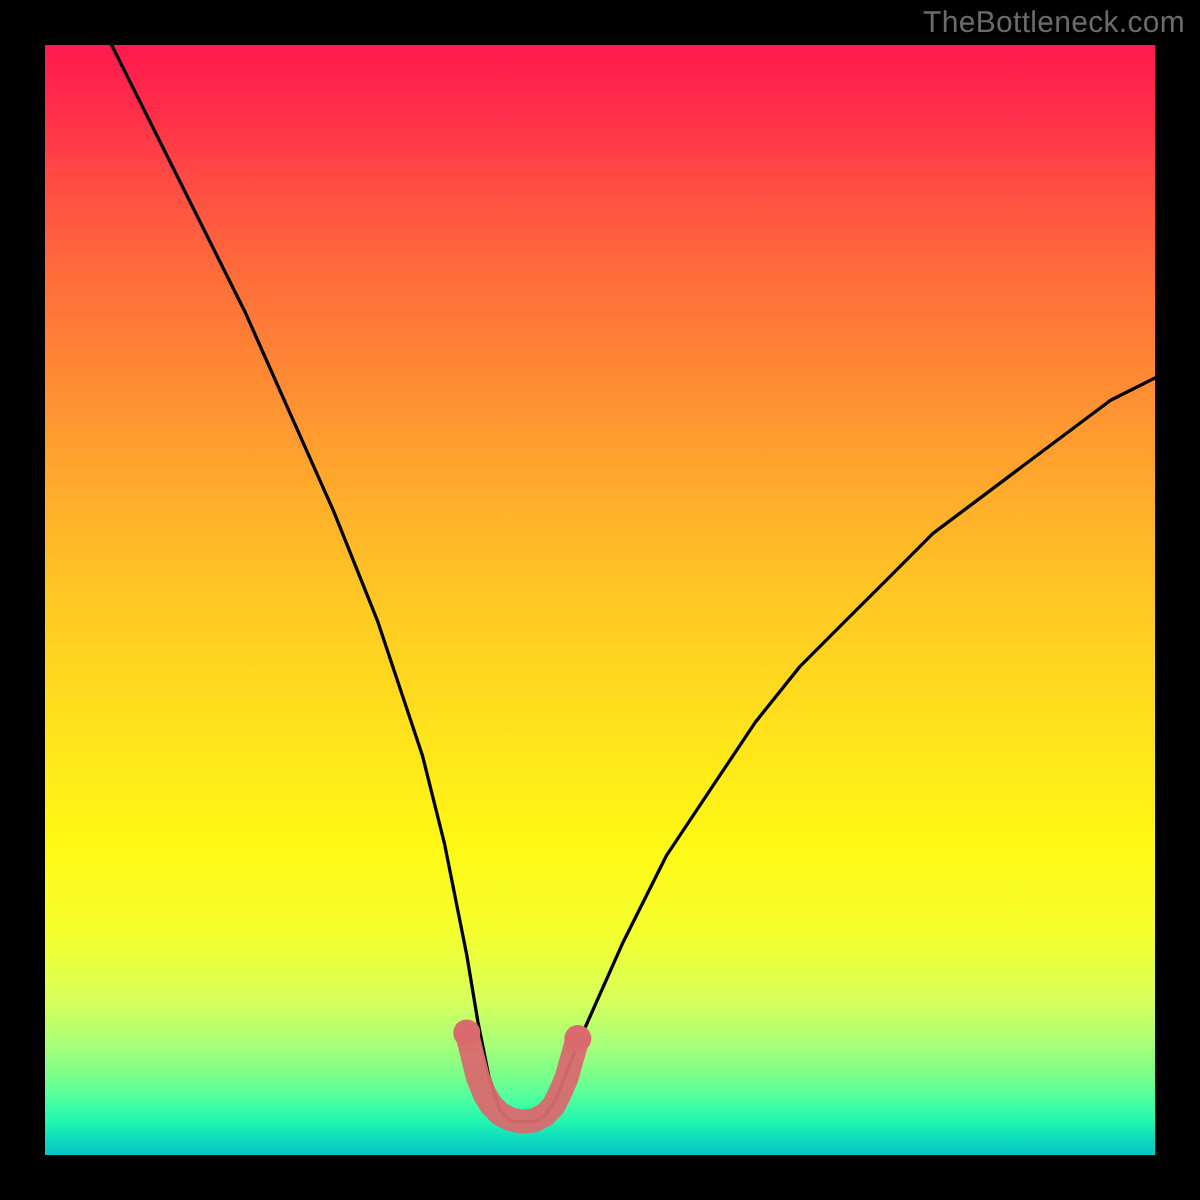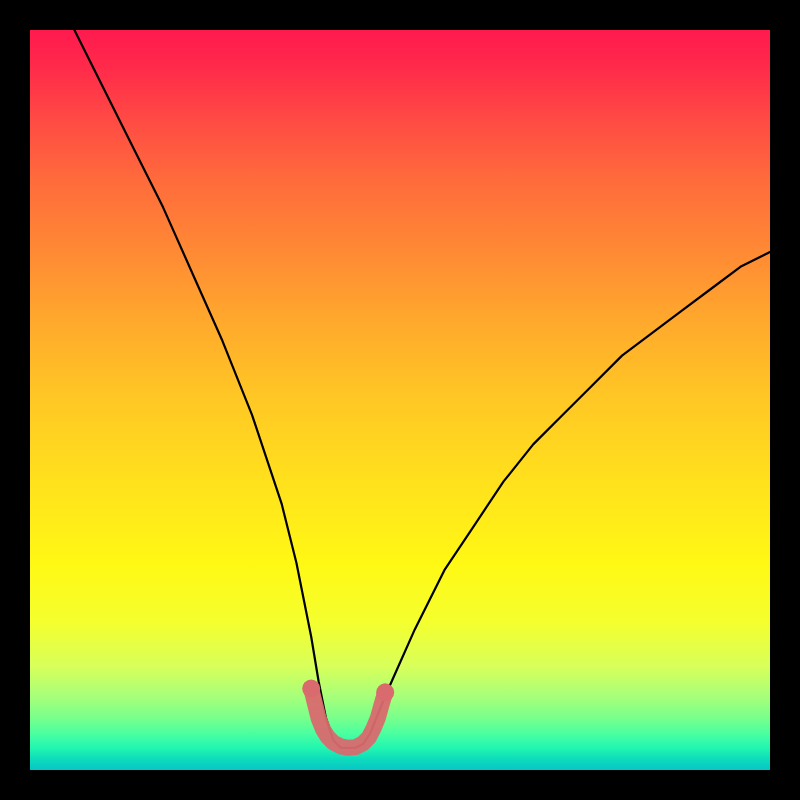--- a/index.html
+++ b/index.html
@@ -65,20 +65,21 @@
     position: absolute;
     inset: 0;
     width: 740px;
     height: 740px;
   }
 </style>
 </head>
 <body>
 
 <div class="frame">
+  <div class="watermark">TheBottleneck.com</div>
 
   <div class="plot">
     <div class="gradient"></div>
     <svg class="curve" viewBox="0 0 740 740" preserveAspectRatio="none">
       <path id="main-curve" fill="none" stroke="#000" stroke-width="2.2" stroke-linecap="round" stroke-linejoin="round" d="M44.4 0.0 L74.0 59.2 L103.6 118.4 L133.2 177.6 L162.8 244.2 L192.4 310.8 L222.0 384.8 L251.6 473.6 L266.4 532.8 L281.2 606.8 L288.6 651.2 L296.0 688.2 L303.4 710.4 L310.8 717.8 L318.2 717.8 L325.6 717.8 L333.0 714.1 L340.4 703.0 L355.2 666.0 L384.8 599.4 L414.4 540.2 L444.0 495.8 L473.6 451.4 L503.2 414.4 L532.8 384.8 L562.4 355.2 L592.0 325.6 L621.6 303.4 L651.2 281.2 L680.8 259.0 L710.4 236.8 L740.0 222.0"></path>
       <path id="trough-marker" fill="none" stroke="#d96a6e" stroke-width="16" stroke-linecap="round" stroke-linejoin="round" opacity="0.95" d="M281.2 658.6 L284.9 673.4 L288.6 688.2 L293.0 699.3 L297.5 706.7 L303.4 712.6 L310.8 716.3 L318.2 717.8 L325.6 717.1 L333.0 713.4 L338.9 707.4 L343.4 698.6 L347.8 688.2 L351.5 674.9 L355.2 662.3"></path>
       <g id="trough-dots">
           <circle cx="281.2" cy="658.6" r="9" fill="#d96a6e"></circle>
           <circle cx="355.2" cy="662.3" r="9" fill="#d96a6e"></circle>
         </g>

